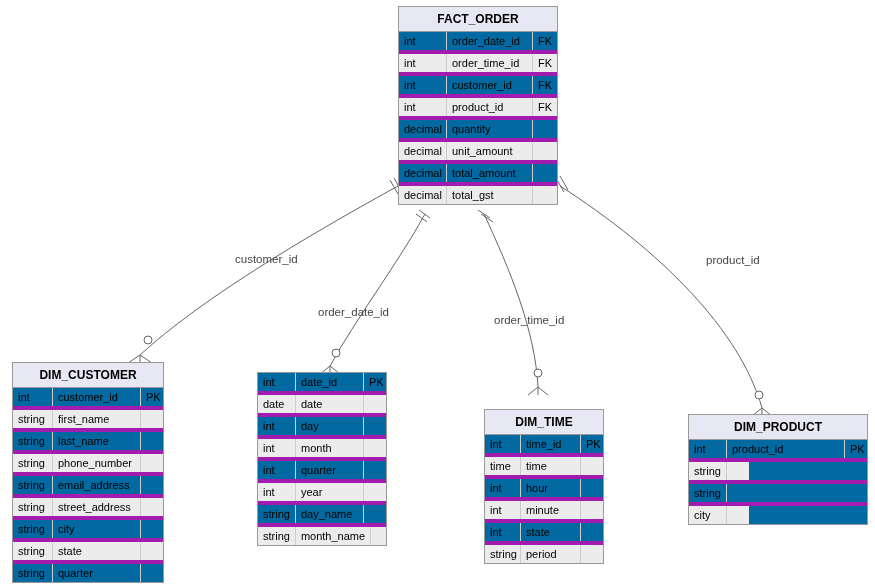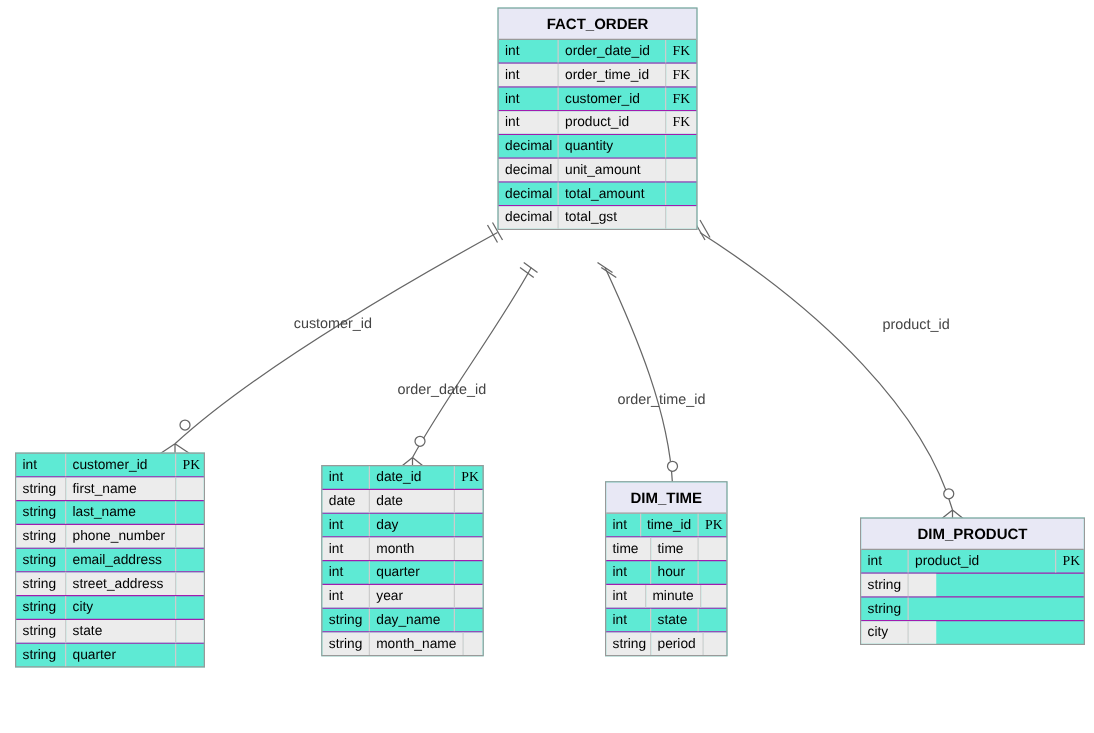--- a/index.html
+++ b/index.html
@@ -14,46 +14,46 @@
   svg.connections {
     position: absolute;
     top: 0; left: 0;
     width: 875px;
     height: 586px;
     pointer-events: none;
   }
   .entity {
     position: absolute;
     border: 1px solid #999;
-    background: #5eead4;
+    background: #0369a1;
     font-size: 11px;
   }
   .entity .title {
     background: #e8e8f5;
     text-align: center;
     font-weight: 600;
     padding: 5px 4px;
     border-bottom: 1px solid #999;
     font-size: 12px;
   }
   .entity .row {
     display: flex;
-    border-bottom: 1px solid #a21caf;
+    border-bottom: 4px solid #a21caf;
   }
   .entity .row:last-child { border-bottom: none; }
   .entity .row:nth-child(even) .cell { background: #ececec; }
   .entity .row .cell {
     padding: 3px 5px;
     border-right: 1px solid #ccc;
     white-space: nowrap;
   }
   .entity .row .cell:last-child { border-right: none; }
   .entity .row .cell.type { width: 40px; }
   .entity .row .cell.name { flex: 1; }
-  .entity .row .cell.key { width: 22px; text-align: left; font-family: Liberation Serif, serif; }
+  .entity .row .cell.key { width: 22px; text-align: left; }
   .rel-label {
     position: absolute;
     font-size: 11.5px;
     color: #444;
     background: rgba(255,255,255,0.0);
   }
 </style>
 </head>
 <body>
 
@@ -128,20 +128,21 @@
         <div class="cell key" style="width: 24px;"></div>
       </div>
       <div class="row">
         <div class="cell type" style="width: 48px;">decimal</div>
         <div class="cell name">total_gst</div>
         <div class="cell key" style="width: 24px;"></div>
       </div>
     </div>
   </div>
 <div class="entity" style="left: 12px; top: 362px; width: 152px;">
+    <div class="title">DIM_CUSTOMER</div>
     <div>
       <div class="row">
         <div class="cell type" style="width: 40px;">int</div>
         <div class="cell name">customer_id</div>
         <div class="cell key" style="width: 22px;">PK</div>
       </div>
       <div class="row">
         <div class="cell type" style="width: 40px;">string</div>
         <div class="cell name">first_name</div>
         <div class="cell key" style="width: 22px;"></div>
@@ -220,21 +221,21 @@
         <div class="cell name">day_name</div>
         <div class="cell key" style="width: 22px;"></div>
       </div>
       <div class="row">
         <div class="cell type" style="width: 38px;">string</div>
         <div class="cell name">month_name</div>
         <div class="cell key" style="width: 22px;"></div>
       </div>
     </div>
   </div>
-<div class="entity" style="left: 484px; top: 385px; width: 98px;">
+<div class="entity" style="left: 484px; top: 409px; width: 120px;">
     <div class="title">DIM_TIME</div>
     <div>
       <div class="row">
         <div class="cell type" style="width: 36px;">int</div>
         <div class="cell name">time_id</div>
         <div class="cell key" style="width: 22px;">PK</div>
       </div>
       <div class="row">
         <div class="cell type" style="width: 36px;">time</div>
         <div class="cell name">time</div>

